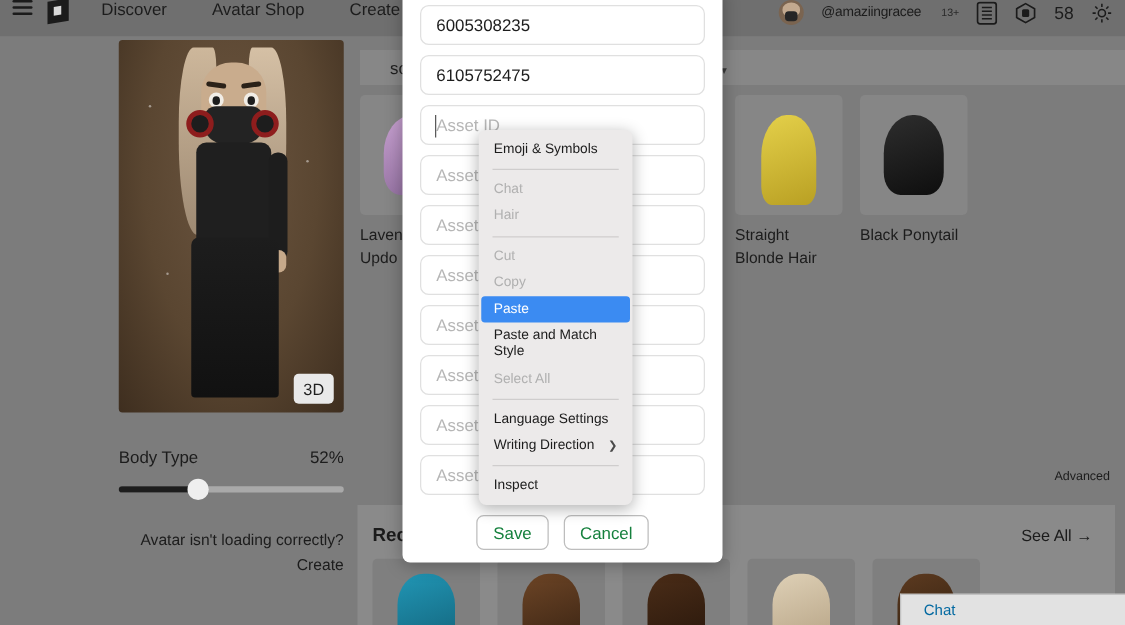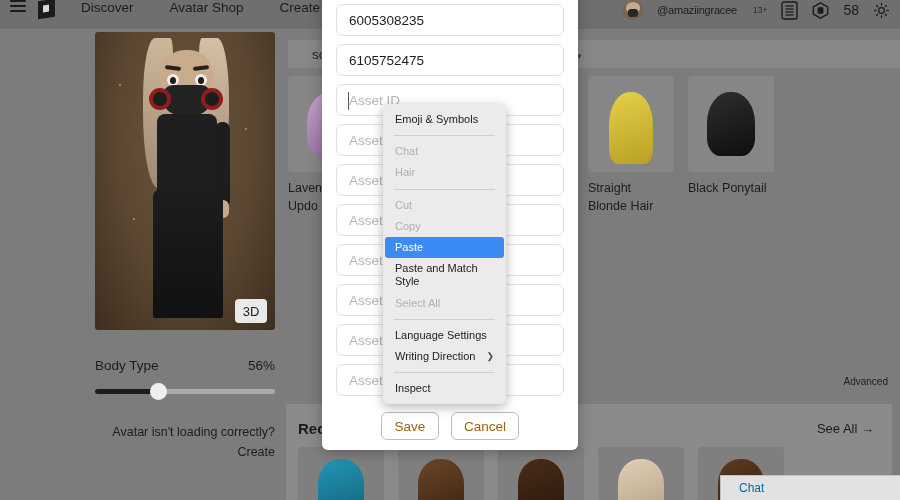--- a/index.html
+++ b/index.html
@@ -140,21 +140,21 @@
     margin-bottom:8px; display:flex; align-items:center; padding:0 12px;
     font-size:13.5px; color:#1d1d1d; background:#fff; position:relative;
   }
   .field.empty { color:#b6b6b6; }
   .field.focused::before {
     content:''; position:absolute; left:11px; top:7px; width:1px; height:18px; background:#5a5a5a;
   }
   .modal-actions { display:flex; justify-content:center; gap:12px; margin-top:16px; }
   .mbtn {
     min-width:58px; height:28px; border:1px solid #bdbdbd; border-radius:6px;
-    background:#fff; font-size:13.5px; color:#a16207;
+    background:#fff; font-size:13.5px; color:#15803d;
     display:flex; align-items:center; justify-content:center; padding:0 12px;
   }
 
   
   .ctxmenu {
     position:absolute; left:383px; top:104px; width:123px;
     background:#eceaea; border-radius:6px;
     box-shadow:0 3px 12px rgba(0,0,0,.30);
     padding:5px 0; font-size:11px; color:#1c1c1c;
   }
@@ -234,21 +234,21 @@
         <div class="av-filter l"></div>
         <div class="av-filter r"></div>
         <div class="av-torso"></div>
         <div class="av-arm-r"></div>
         <div class="av-hand"></div>
         <div class="av-skirt"></div>
         <div class="btn-3d">3D</div>
       </div>
       <div class="bodytype-row">
         <span>Body Type</span>
-        <span>56%</span>
+        <span>52%</span>
       </div>
       <div class="slider">
         <div class="slider-track"></div>
         <div class="slider-fill"></div>
         <div class="slider-knob"></div>
       </div>
       <div class="loadnote">Avatar isn't loading correctly?</div>
       <div class="redraw">Create</div>
     </div>
 

